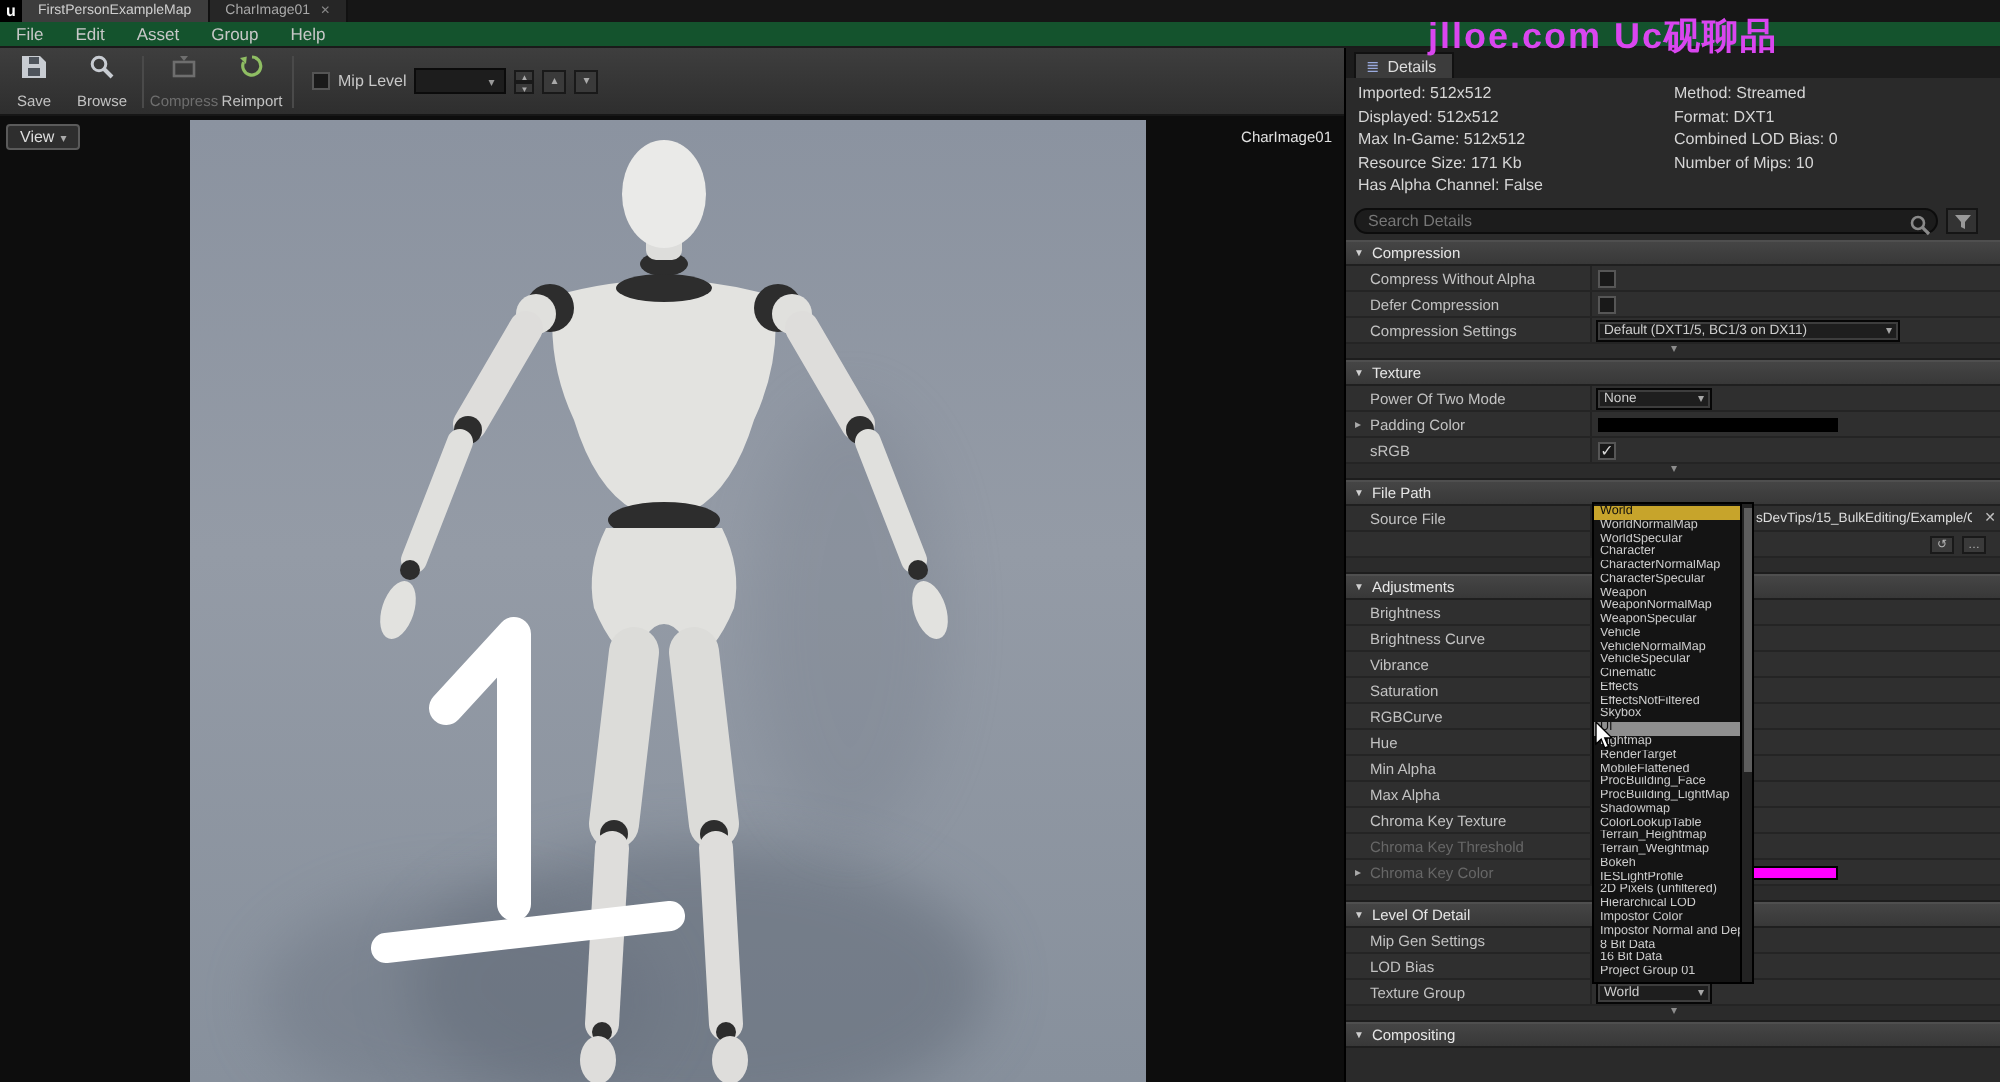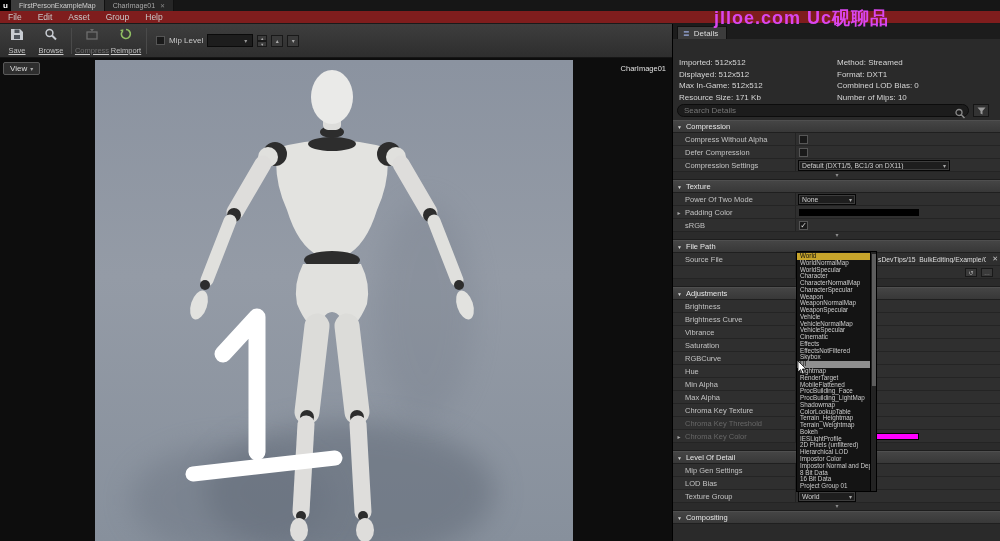--- a/index.html
+++ b/index.html
@@ -12,29 +12,29 @@
               background:#161616; display:flex; align-items:stretch; }
   .ue-logo { width:11px; height:11px; background:#000; color:#fff; font-size:8px;
              text-align:center; line-height:11px; font-weight:bold; }
   .doc-tab { font-size:7px; line-height:11px; padding:0 8px; color:#cfcfcf;
              background:#3d3d3d; border-right:1px solid #111; white-space:nowrap; }
   .doc-tab.dim { background:#262626; color:#a8a8a8; }
   .doc-tab .tab-x { margin-left:5px; color:#888; font-size:6px; }
 
   
   .menubar { position:absolute; left:0; top:11px; width:1000px; height:13px;
-             background:#7f1d1d; border-bottom:1px solid #1a1a1a; display:flex; align-items:center; }
+             background:#14532d; border-bottom:1px solid #1a1a1a; display:flex; align-items:center; }
   .menu-item { font-size:8.5px; color:#c8c8c8; padding:0 8px; }
 
   
   .toolbar { position:absolute; left:0; top:24px; width:672px; height:34px;
              background:linear-gradient(#3e3e3e,#2e2e2e); border-bottom:1px solid #161616;
              display:flex; align-items:center; }
   .tb-btn { width:34px; height:30px; display:flex; flex-direction:column; align-items:center;
-            justify-content:center; gap:1px;text-decoration:underline; }
+            justify-content:center; gap:1px; }
   .tb-btn .tb-label { font-size:7.5px; color:#c2c2c2; }
   .tb-btn.disabled .tb-label { color:#6e6e6e; }
   .tb-sep { width:1px; height:26px; background:#1d1d1d; margin:0 3px; border-right:1px solid #4a4a4a; }
   .mip-wrap { display:flex; align-items:center; gap:4px; margin-left:6px; }
   .mini-cb { width:9px; height:9px; background:#1a1a1a; border:1px solid #555; }
   .mip-label { font-size:8px; color:#c8c8c8; }
   .mip-combo { width:46px; height:13px; background:#1d1d1d; border:1px solid #0b0b0b;
                display:flex; align-items:center; justify-content:flex-end; padding-right:2px; }
   .mip-combo .combo-arrow { font-size:6px; color:#999; }
   .spin { display:flex; flex-direction:column; }
@@ -56,21 +56,21 @@
   
   .details { position:absolute; left:672px; top:24px; width:328px; height:517px;
              background:#2a2a2a; border-left:1px solid #000; }
   .d-tabstrip { position:absolute; left:0; top:0; width:328px; height:15px; background:#1c1c1c;
                 display:flex; align-items:flex-end; }
   .d-tab { background:#3c3c3c; border:1px solid #111; border-bottom:none; margin-left:4px;
            height:13px; display:flex; align-items:center; padding:0 8px 0 5px; gap:4px; }
   .d-tab-icon { font-size:8px; color:#9ad; }
   .d-tab-label { font-size:8px; color:#ddd; }
   .d-info { position:absolute; left:0; top:17px; width:328px; height:60px; }
-  .info-col { position:absolute; top:0;margin-top:16px; }
+  .info-col { position:absolute; top:0; }
   .info-col.left { left:6px; width:150px; }
   .info-col.right { left:164px; width:160px; }
   .info-line { font-size:8px; line-height:11.5px; color:#d6d6d6; white-space:nowrap; }
   .d-search { position:absolute; left:0; top:80px; width:328px; height:15px; }
   .search-box { position:absolute; left:4px; top:0; width:292px; height:13px; background:#1c1c1c;
                 border:1px solid #0c0c0c; border-radius:7px; display:flex; align-items:center; }
   .search-box input { flex:1; background:transparent; border:none; outline:none; color:#bbb;
                       font-size:8px; font-family:"Liberation Sans",sans-serif; padding:0 6px; }
   .search-box input::placeholder { color:#777; }
   .search-mag { width:14px; height:11px; position:relative; }

